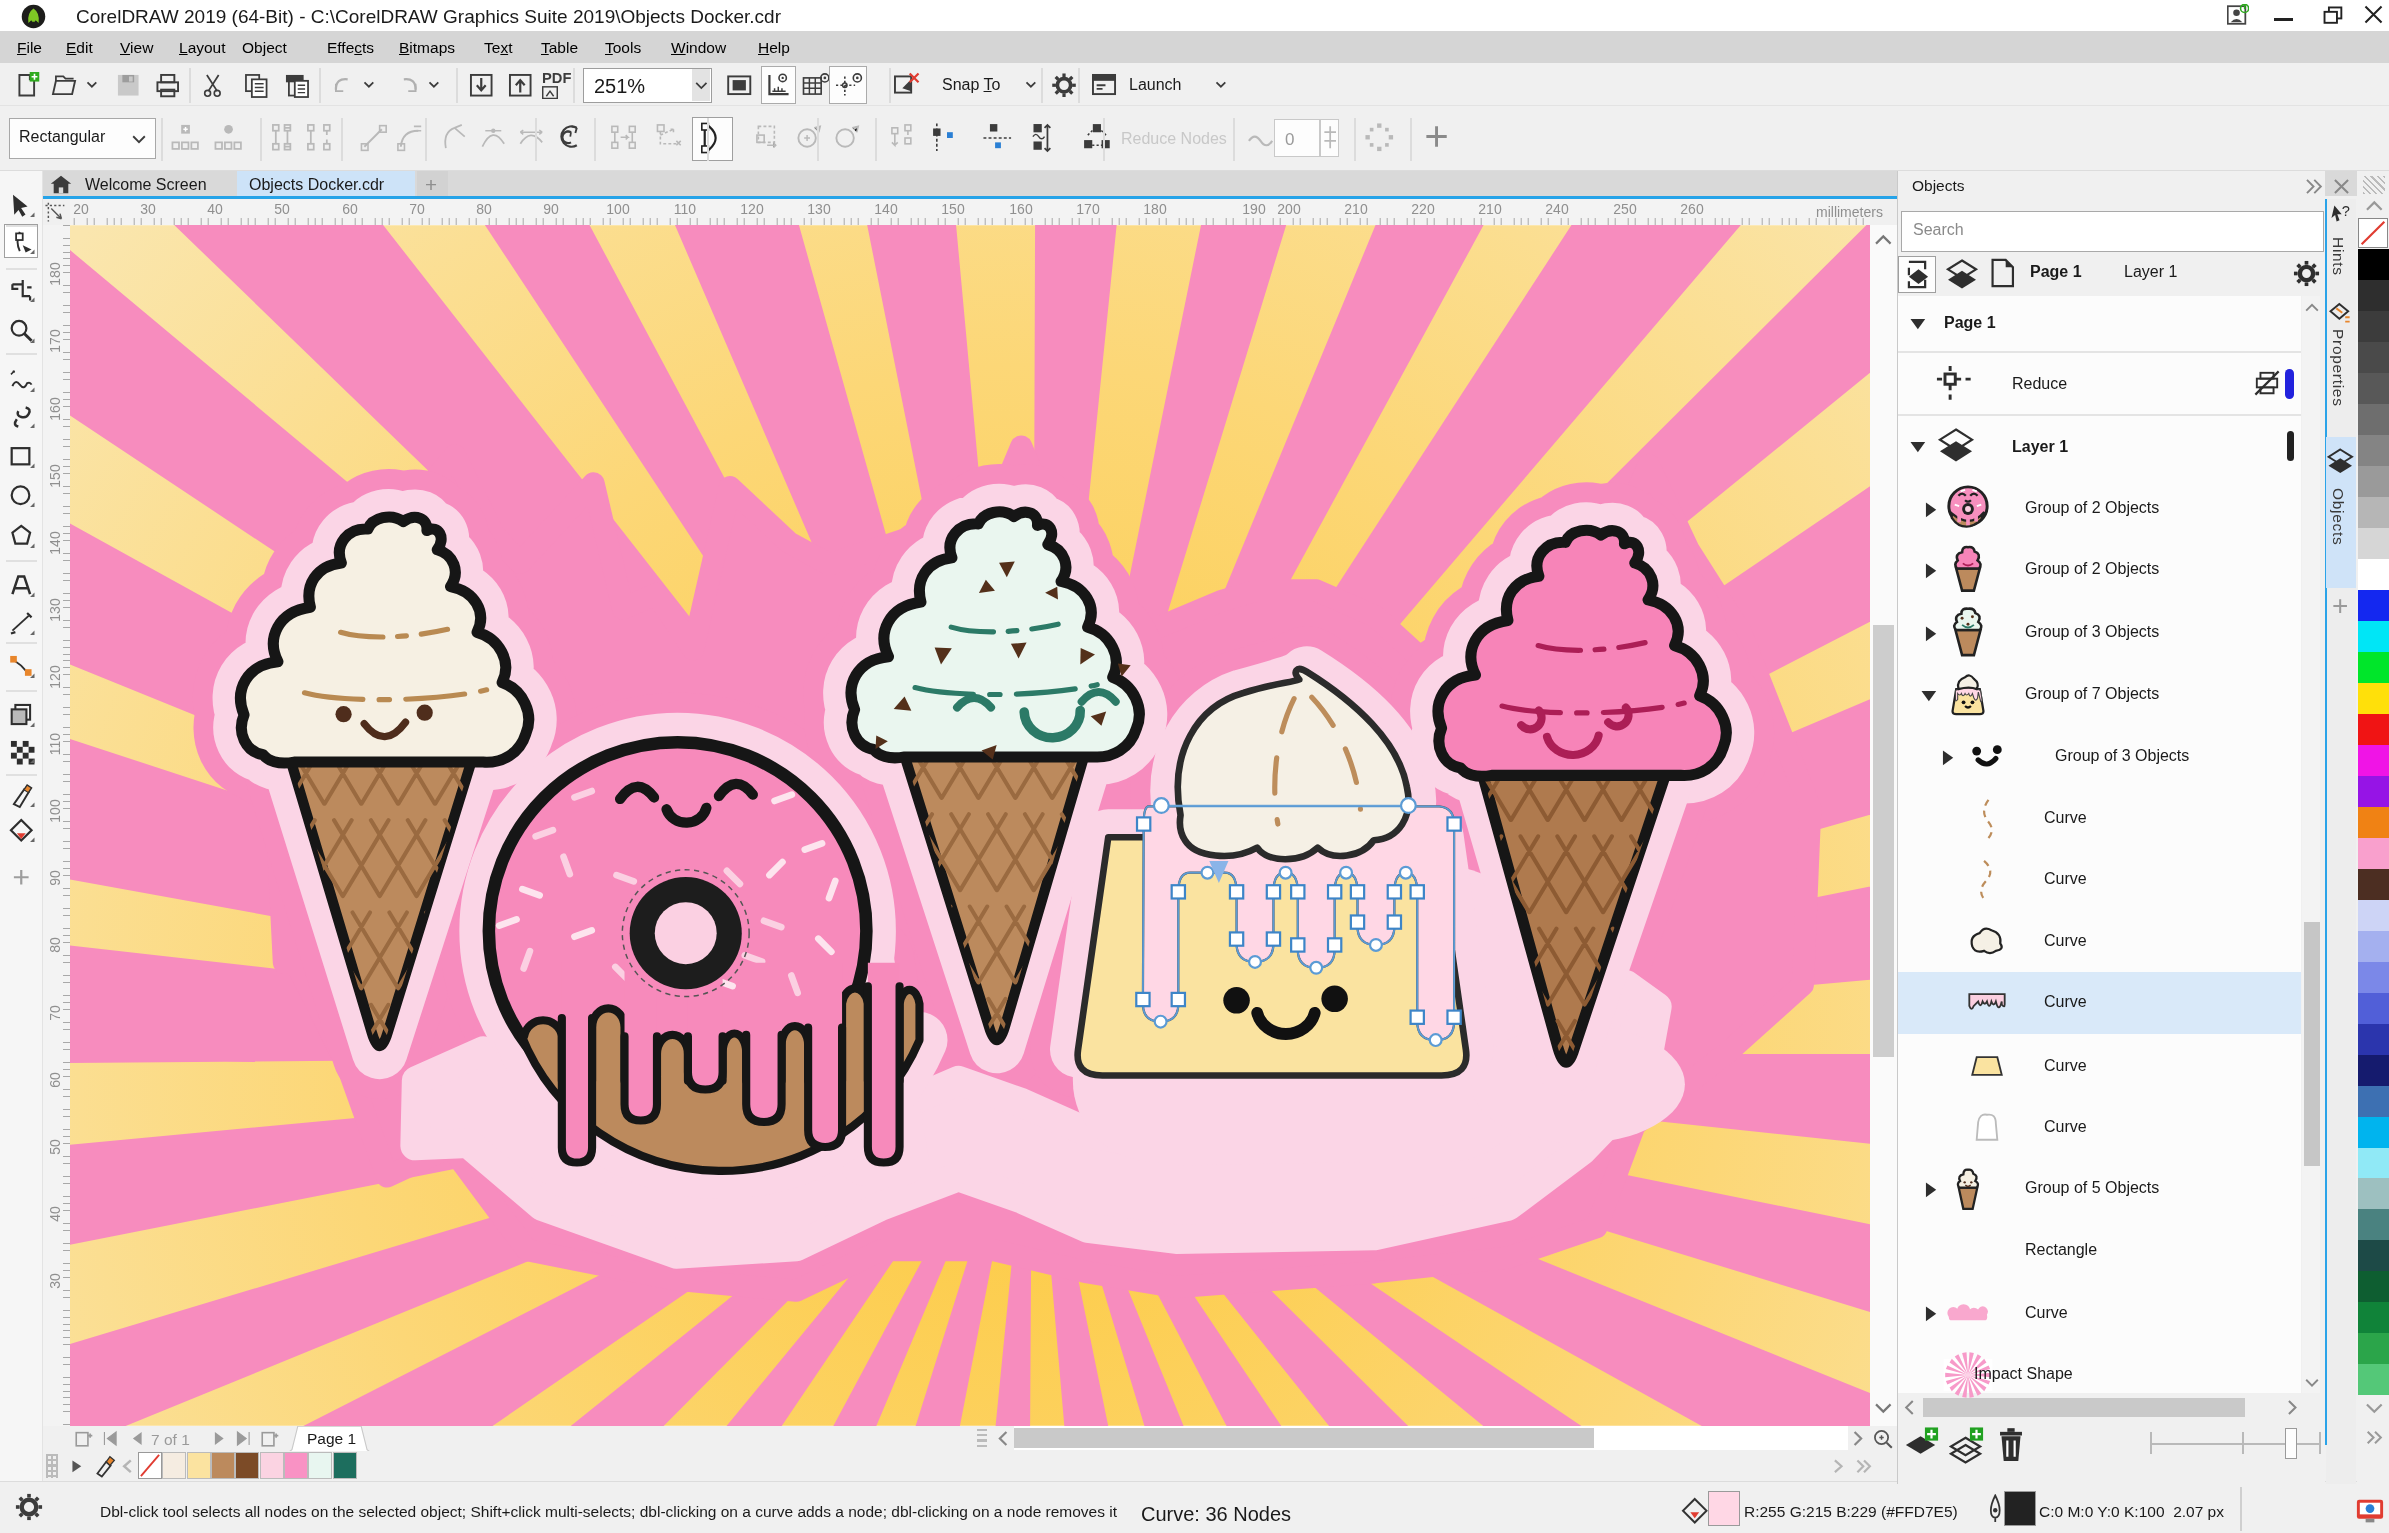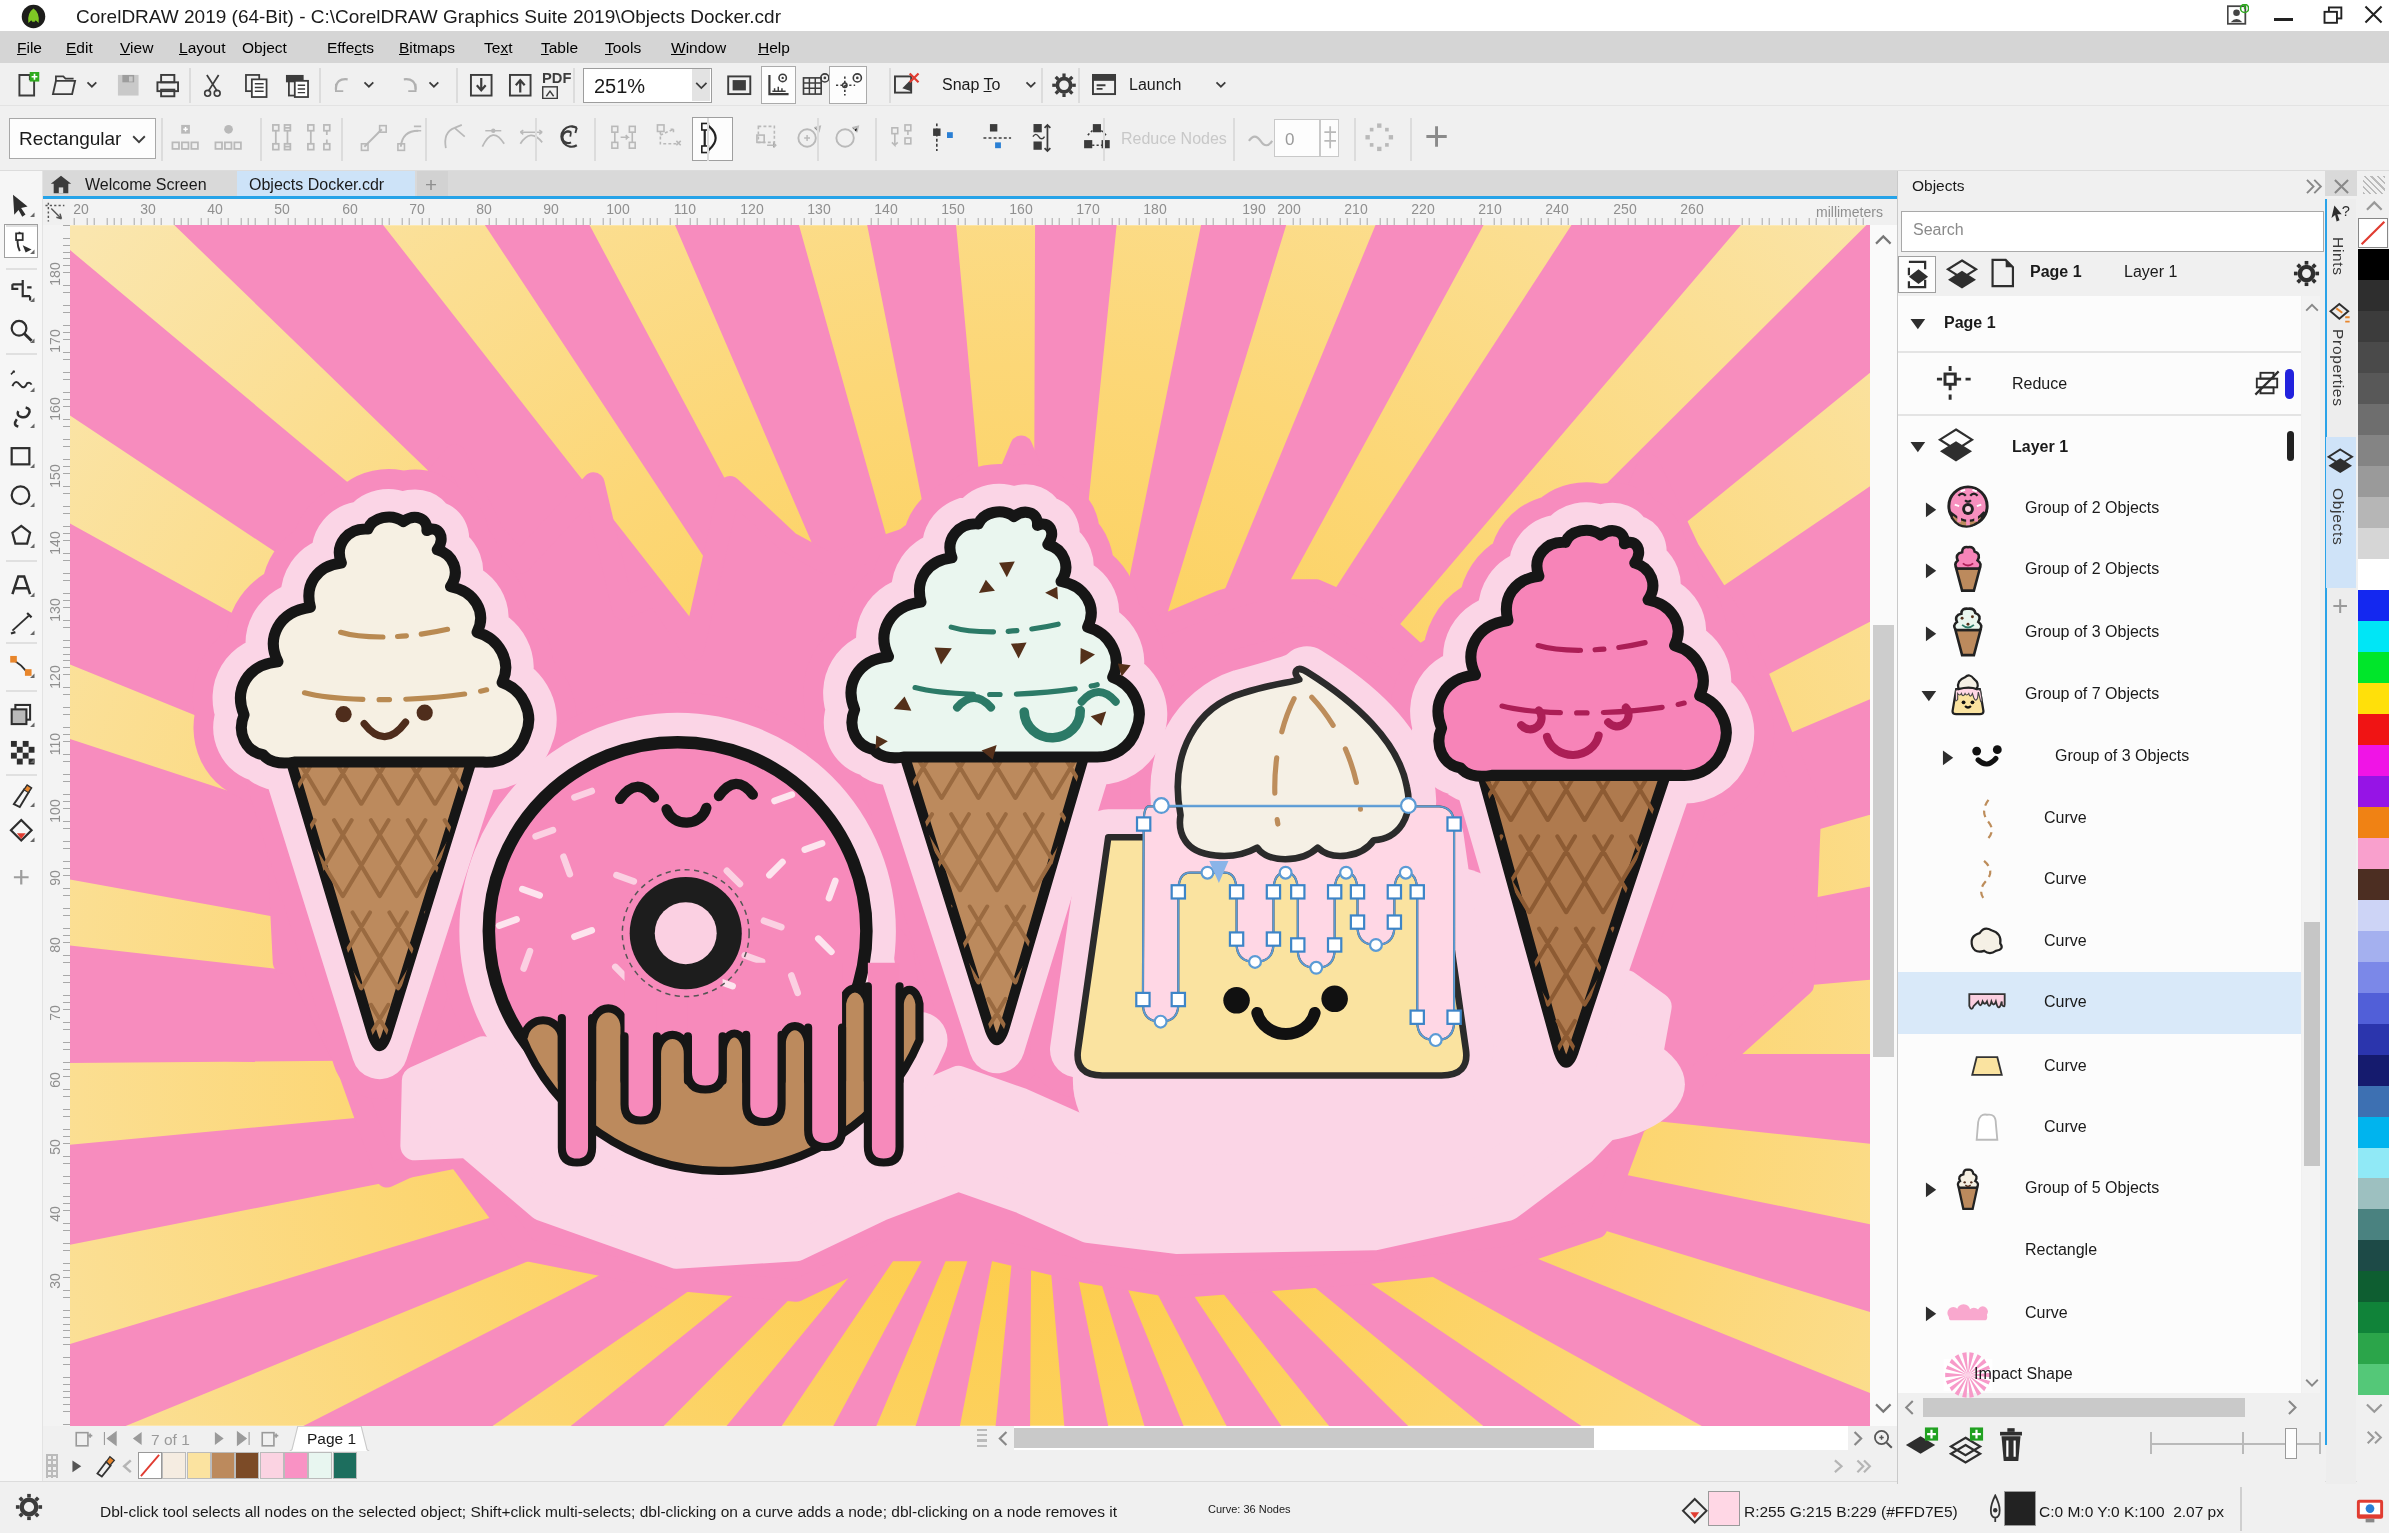--- a/index.html
+++ b/index.html
@@ -188,21 +188,21 @@
   </svg>
 <div class="abs" style="left:189px;top:68px;width:1.5px;height:35px;background:#dcdcdc"></div>
 <div class="abs" style="left:319px;top:68px;width:1.5px;height:35px;background:#dcdcdc"></div>
 <div class="abs" style="left:456px;top:68px;width:1.5px;height:35px;background:#dcdcdc"></div>
 <div class="abs" style="left:573px;top:68px;width:1.5px;height:35px;background:#dcdcdc"></div>
 <div class="abs" style="left:889px;top:68px;width:1.5px;height:35px;background:#dcdcdc"></div>
 <div class="abs" style="left:1041px;top:68px;width:1.5px;height:35px;background:#dcdcdc"></div>
 <div class="abs" style="left:1078px;top:68px;width:1.5px;height:35px;background:#dcdcdc"></div>
 <div class="abs" id="propbar"></div>
 <div class="abs" style="left:8.8px;top:118px;width:147px;height:41px;background:#fdfdfd;border:1.5px solid #a8a8a8"></div>
-<div class="abs" style="left:19px;top:128px;font-size:19px;color:#1a1a1a">Rectangular</div>
+<div class="abs" style="left:19px;top:128px;font-size:16px;color:#1a1a1a">Rectangular</div>
 <svg class="abs" style="left:131px;top:134px" width="16" height="11.8" viewBox="0 0 22 16">
     <path d="M 3,3 L 11,11 L 19,3" fill="none" stroke="#3c3c3c" stroke-width="2.6"></path>
   </svg>
 <svg class="abs" style="left:171px;top:122px" width="32" height="32" viewBox="0 0 44 44">
     <rect x="14" y="4" width="12" height="12" fill="#b9b9b9"></rect>
     <g fill="none" stroke="#b9b9b9" stroke-width="2.4">
       <rect x="2" y="28" width="9" height="9"></rect>
       <rect x="15" y="28" width="9" height="9"></rect>
       <rect x="28" y="28" width="9" height="9"></rect>
     </g>
@@ -824,21 +824,21 @@
       <line x1="31.2" y1="31.2" x2="34.7" y2="34.7"></line>
       <line x1="22.0" y1="35.0" x2="22.0" y2="40.0"></line>
       <line x1="12.8" y1="31.2" x2="9.3" y2="34.7"></line>
       <line x1="9.0" y1="22.0" x2="4.0" y2="22.0"></line>
       <line x1="12.8" y1="12.8" x2="9.3" y2="9.3"></line>
       <line x1="22.0" y1="9.0" x2="22.0" y2="4.0"></line>
       <line x1="31.2" y1="12.8" x2="34.7" y2="9.3"></line>
     </g>
   </svg>
 <div class="abs" style="left:100px;top:1503px;font-size:15.5px;color:#1a1a1a">Dbl-click tool selects all nodes on the selected object; Shift+click multi-selects; dbl-clicking on a curve adds a node; dbl-clicking on a node removes it</div>
-<div class="abs" style="left:1208px;top:1503px;font-size:11px;color:#1a1a1a">Curve: 36 Nodes</div>
+<div class="abs" style="left:1141px;top:1503px;font-size:20px;color:#1a1a1a">Curve: 36 Nodes</div>
 <svg class="abs" style="left:1680px;top:1496px" width="29.5" height="29.5" viewBox="0 0 40 40">
     <path d="M 20,4 L 36,20 L 20,36 L 4,20 Z" fill="none" stroke="#333" stroke-width="2.6"></path>
     <path d="M 14,22 L 26,22 L 20,30 Z" fill="#e03c31"></path>
   </svg>
 <div class="abs" style="left:1708px;top:1491px;width:32px;height:35px;background:#ffd7e5;border:1.5px solid #9a9a9a"></div>
 <div class="abs" style="left:1744px;top:1503px;font-size:15.5px;color:#1a1a1a">R:255 G:215 B:229 (#FFD7E5)</div>
 <svg class="abs" style="left:1982px;top:1494px" width="26.5" height="29.5" viewBox="0 0 36 40">
     <path d="M 18,2 Q 12,14 12,22 Q 12,32 18,32 Q 24,32 24,22 Q 24,14 18,2 Z M 18,32 L 18,38" fill="none" stroke="#333" stroke-width="2.4"></path>
     <circle cx="18" cy="22" r="3" fill="#333"></circle>
   </svg>

